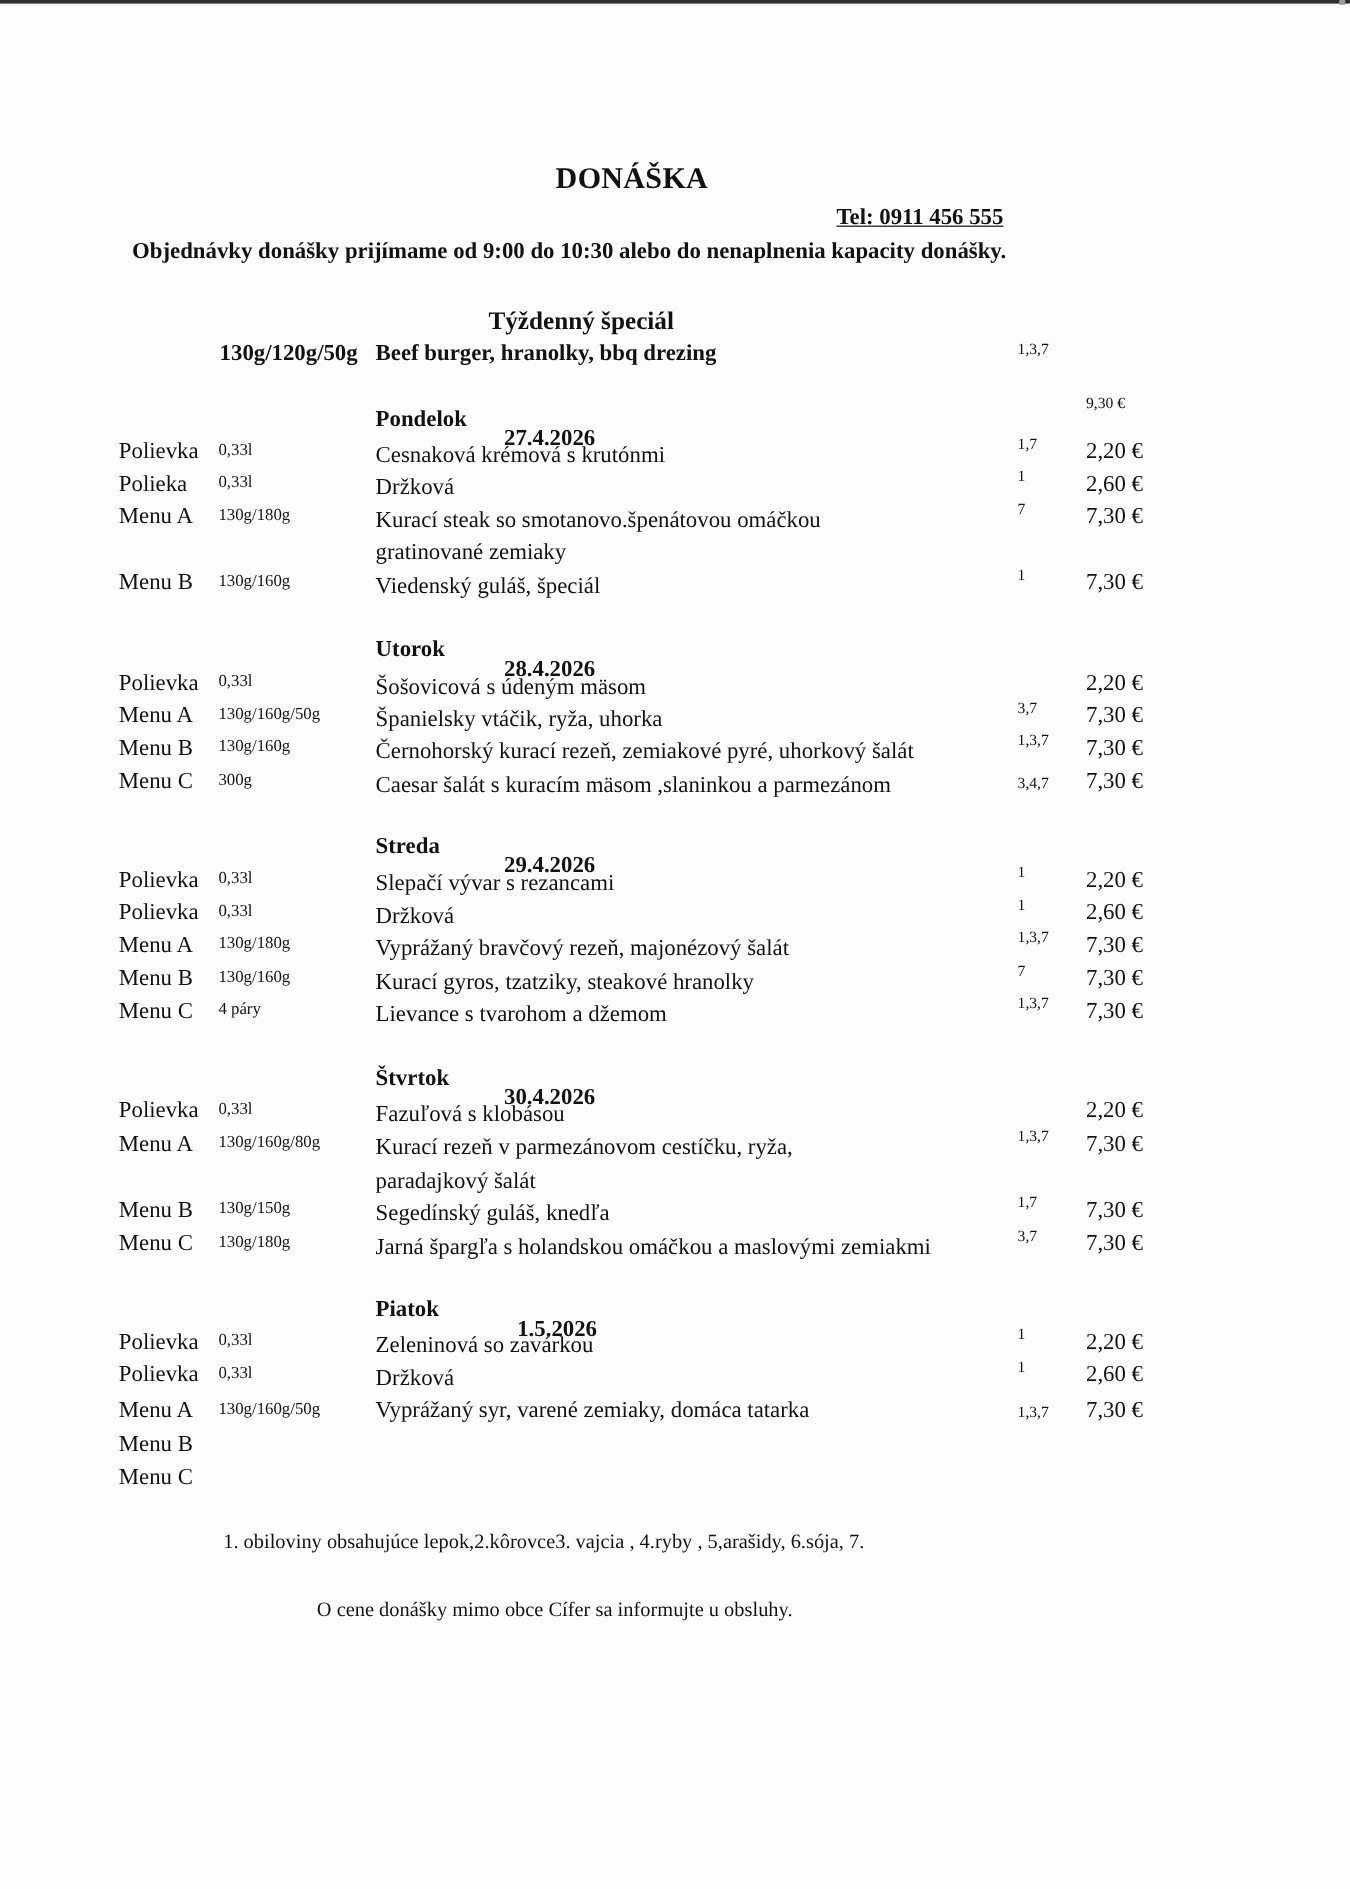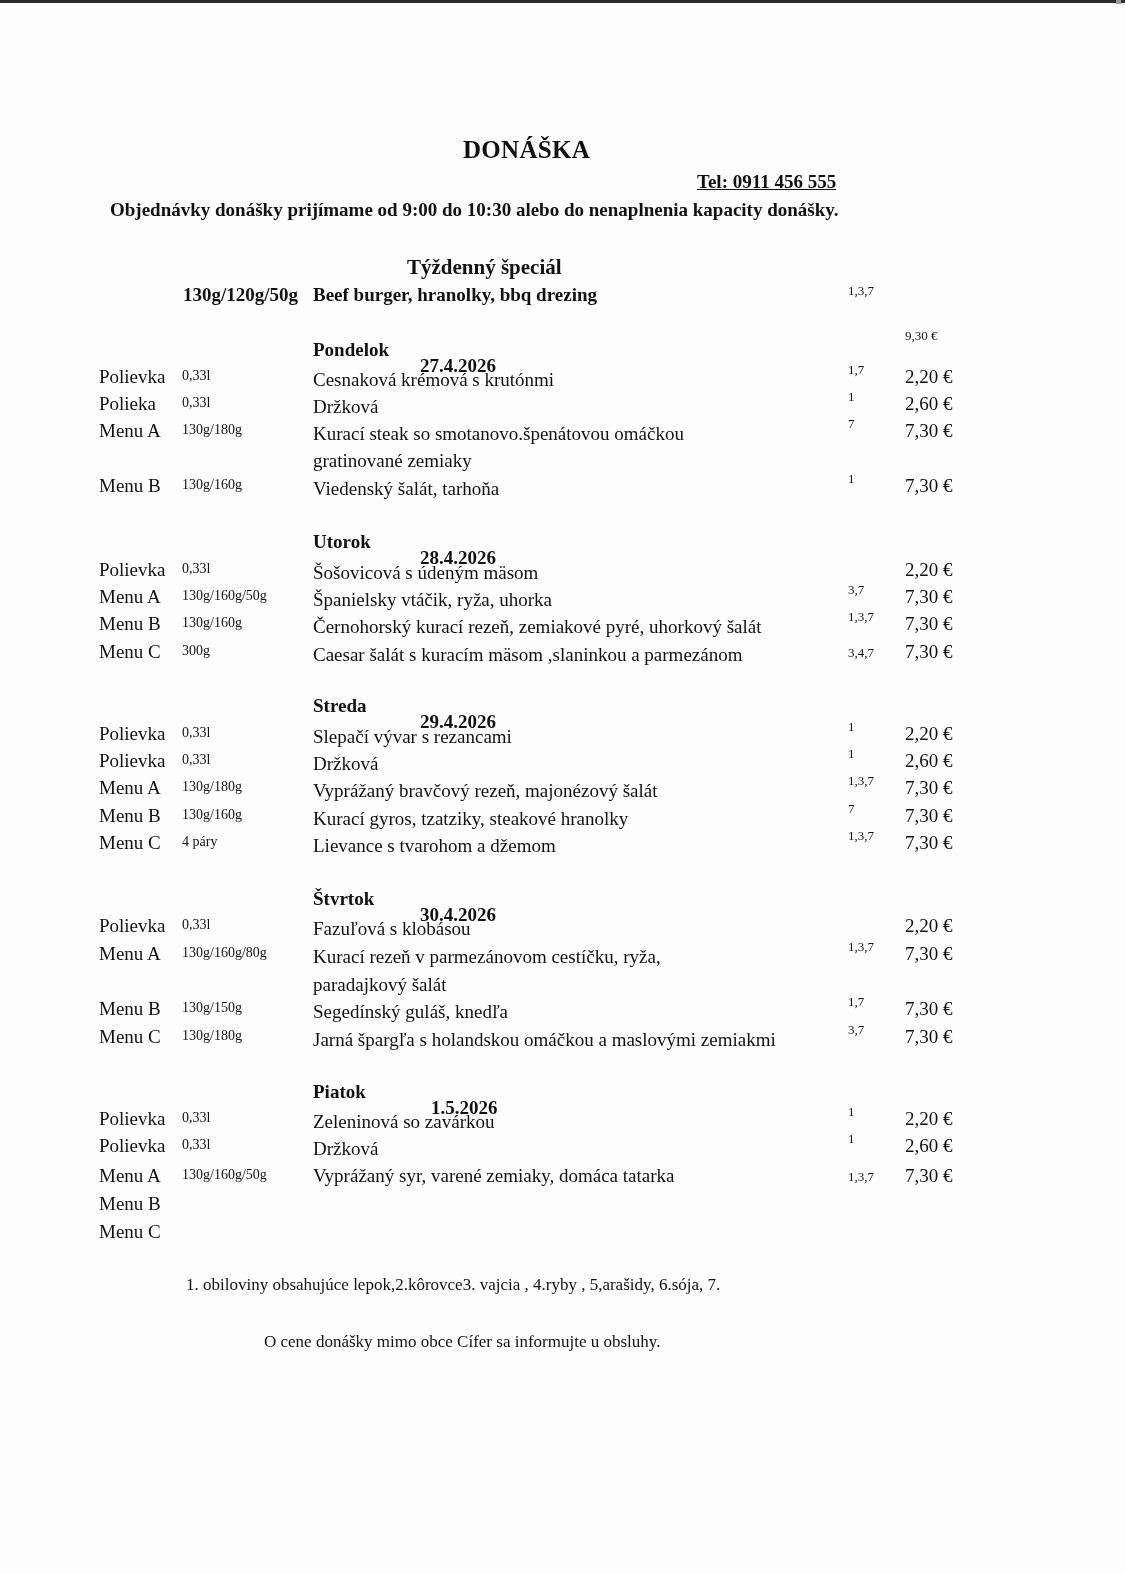--- a/index.html
+++ b/index.html
@@ -74,21 +74,21 @@
     <span class="cat">Menu A</span>
     <span class="wt">130g/180g</span>
     <span class="name">Kurací steak so smotanovo.špenátovou omáčkou</span>
     <span class="name" style="top:27px">gratinované zemiaky</span>
     <span class="alg">7</span>
     <span class="price">7,30 €</span>
   </div>
   <div class="row" style="top:136px">
     <span class="cat">Menu B</span>
     <span class="wt">130g/160g</span>
-    <span class="name">Viedenský šalát, tarhoňa</span>
+    <span class="name">Viedenský guláš, špeciál</span>
     <span class="alg">1</span>
     <span class="price">7,30 €</span>
   </div>
 </div>
 
 <div class="day" style="top:531px">
   <div class="day-head">
     <span>Utorok</span>
     <span class="date">28.4.2026</span>
   </div>

